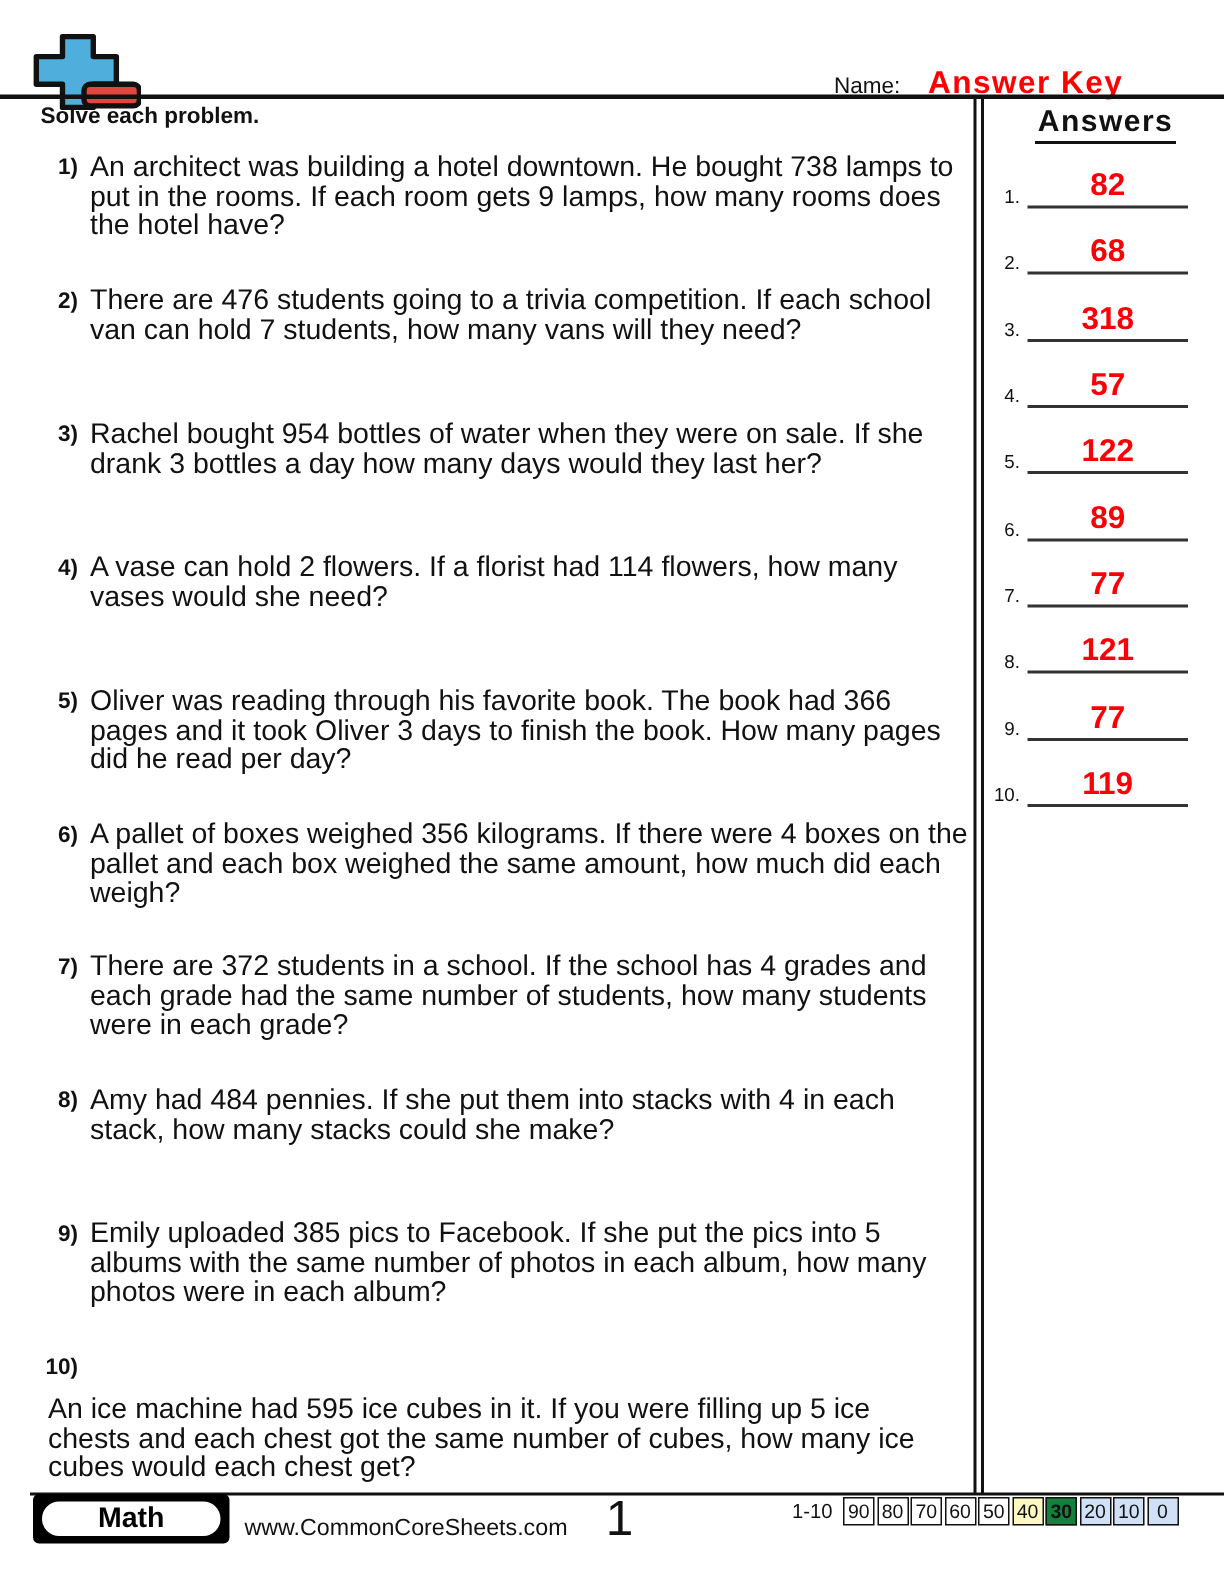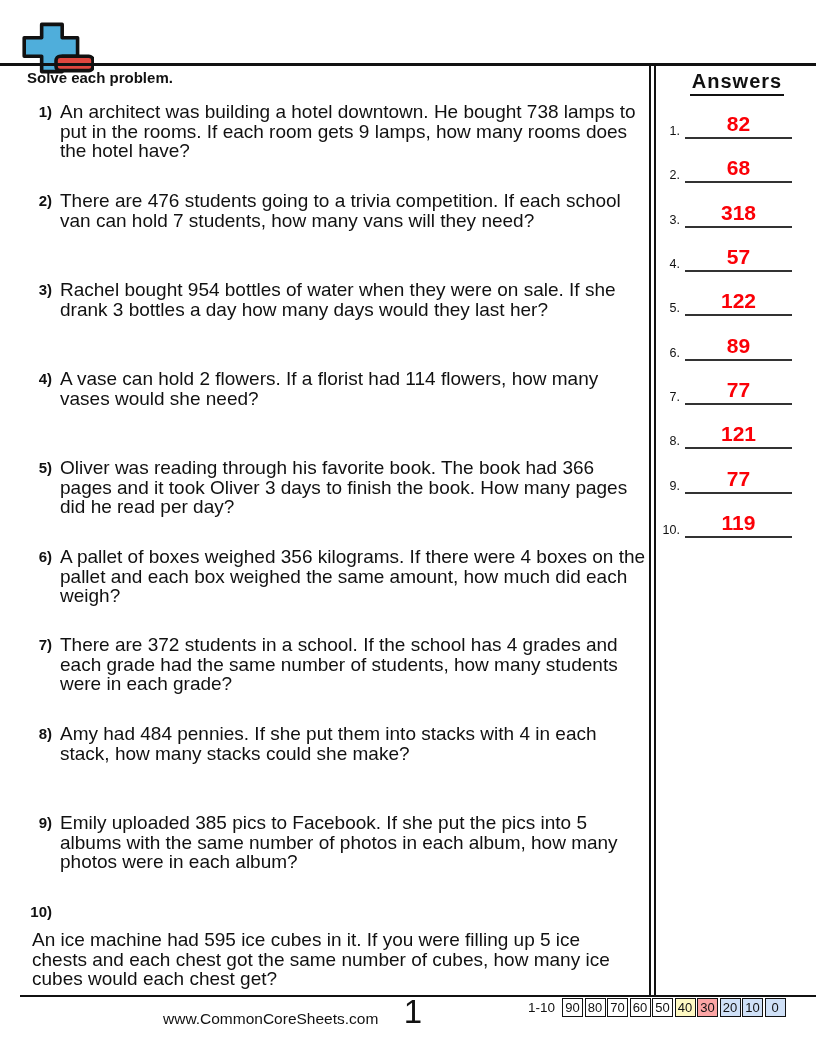--- a/index.html
+++ b/index.html
@@ -53,20 +53,24 @@
 </head>
 <body>
 
 <div class="page">
 
   <svg class="logo" viewBox="0 0 76 50">
     <path id="logo-plus" d="M25 2 H45 V15 H60 V33 H45 V48 H25 V33 H8 V15 H25 Z" fill="#4FAEDB" stroke="#111" stroke-width="3.5" stroke-linejoin="round"></path>
     <rect id="logo-minus" x="39" y="33" width="36" height="14" rx="4" fill="#E0473F" stroke="#111" stroke-width="3.5"></rect>
   </svg>
 
+  <div class="name-row">
+    <span class="name-label">Name:</span>
+    <span class="name-value">Answer Key</span>
+  </div>
   <div class="header-line"></div>
   <div class="instruction">Solve each problem.</div>
 
   <div class="vdivider"></div>
   <div class="answers-heading">Answers</div>
   <div id="answer-rows">
     <div class="answer-row" style="top: 109px;">
       <span class="alabel">1.</span>
       <div class="aline">
         <span class="avalue" style="color: rgb(251, 0, 7);">82</span>
@@ -183,37 +187,42 @@
       <div class="ptext">Emily uploaded 385 pics to Facebook. If she put the pics into 5 albums with the same number of photos in each album, how many photos were in each album?</div>
     </div>
 
     <div class="problem" style="top: 902px; flex-direction: column;">
       <span class="pnum">10)</span>
       <div class="ptext">An ice machine had 595 ice cubes in it. If you were filling up 5 ice chests and each chest got the same number of cubes, how many ice cubes would each chest get?</div>
     </div>
   </div>
 
   <div class="footer-line"></div>
+  <div class="badge">
+    <div class="badge-pill">
+      <span class="badge-text">Math</span>
+    </div>
+  </div>
   <div class="website">www.CommonCoreSheets.com</div>
   <div class="pagenum">1</div>
   <div class="score-label">1-10</div>
   <div class="score-row">
     <div class="score-cell">90</div>
 
     <div class="score-cell">80</div>
 
     <div class="score-cell">70</div>
 
     <div class="score-cell">60</div>
 
     <div class="score-cell">50</div>
 
     <div class="score-cell" style="background: #fef9c3;">40</div>
 
-    <div class="score-cell" style="background: #fca5a5;">30</div>
+    <div class="score-cell" style="background: #15803d; font-weight: bold;">30</div>
 
     <div class="score-cell" style="background: rgb(207, 224, 247);">20</div>
 
     <div class="score-cell" style="background: rgb(207, 224, 247);">10</div>
 
     <div class="score-cell" style="background: rgb(207, 224, 247);">0</div>
   </div>
 
 </div>
 

